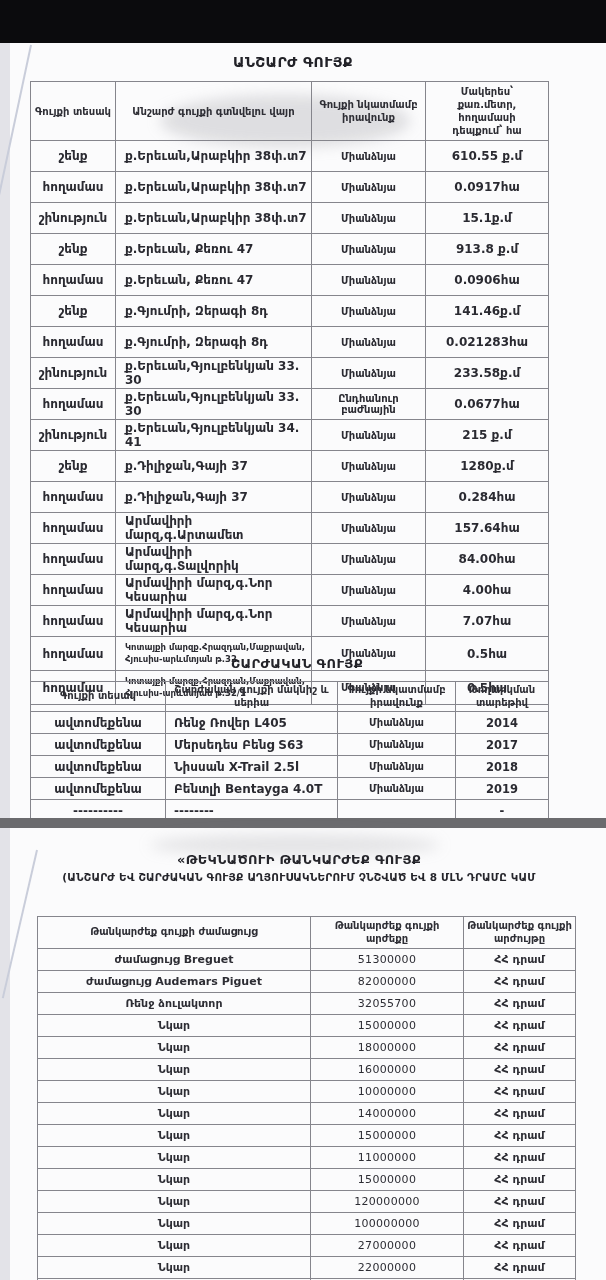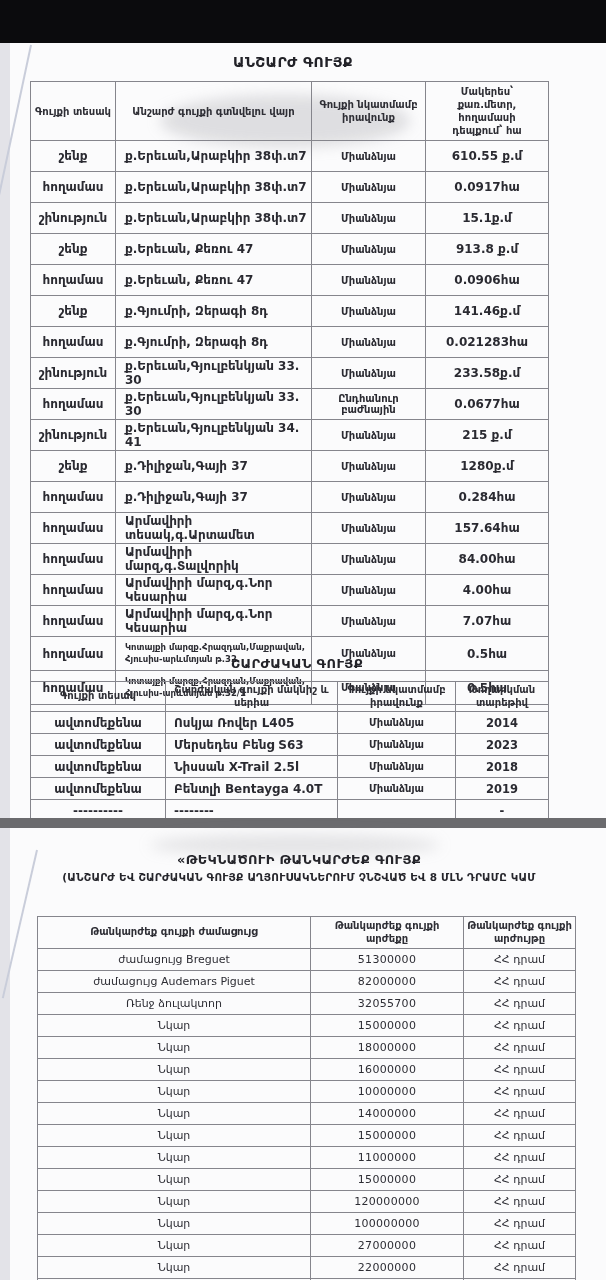--- a/index.html
+++ b/index.html
@@ -44,21 +44,21 @@
 
   .t2{left:30px;top:638px;width:518px;}
   .t2 th{font-size:10px;line-height:1.25;padding:2px 3px;}
   .t2 td{font-size:12px;font-weight:700;text-align:center;height:21px;padding:0 3px;}
   .t2 td:nth-child(2){text-align:left;padding-left:8px;}
   .t2 td:nth-child(3){font-size:10px;font-weight:600;}
   .t2 td:nth-child(4){font-size:11.5px;}
 
   .t3{left:37px;top:88px;width:538px;}
   .t3 th{font-size:10px;line-height:1.25;padding:3px 2px;}
-  .t3 td{font-size:11px;font-weight:400;text-align:center;height:21px;padding:0 3px;color:#2d2d34;}
+  .t3 td{font-size:11px;font-weight:700;text-align:center;height:21px;padding:0 3px;color:#2d2d34;}
   .t3 td:nth-child(2){font-weight:400;letter-spacing:.3px;}
 </style>
 </head>
 <body>
 
 <div class="canvas">
 
   <div class="band-top"></div>
 
   <div class="page page1">
@@ -151,21 +151,21 @@
             <td>1280ք.մ</td>
           </tr>
           <tr>
             <td>հողամաս</td>
             <td>ք.Դիլիջան,Գայի 37</td>
             <td>Միանձնյա</td>
             <td>0.284հա</td>
           </tr>
           <tr>
             <td>հողամաս</td>
-            <td>Արմավիրի տեսակ,գ.Արտամետ</td>
+            <td>Արմավիրի մարզ,գ.Արտամետ</td>
             <td>Միանձնյա</td>
             <td>157.64հա</td>
           </tr>
           <tr>
             <td>հողամաս</td>
             <td>Արմավիրի մարզ,գ.Տալվորիկ</td>
             <td>Միանձնյա</td>
             <td>84.00հա</td>
           </tr>
           <tr>
@@ -208,29 +208,29 @@
         <tr>
           <th>Գույքի տեսակ</th>
           <th>Շարժական գույքի մակնիշ և սերիա</th>
           <th>Գույքի նկատմամբ իրավունք</th>
           <th>Թողարկման տարեթիվ</th>
         </tr>
       </thead>
       <tbody>
           <tr>
             <td>ավտոմեքենա</td>
-            <td>Ոսկյա Ռովեր L405</td>
+            <td>Ռենջ Ռովեր L405</td>
             <td>Միանձնյա</td>
             <td>2014</td>
           </tr>
           <tr>
             <td>ավտոմեքենա</td>
             <td>Մերսեդես Բենց S63</td>
             <td>Միանձնյա</td>
-            <td>2023</td>
+            <td>2017</td>
           </tr>
           <tr>
             <td>ավտոմեքենա</td>
             <td>Նիսսան X-Trail 2.5l</td>
             <td>Միանձնյա</td>
             <td>2018</td>
           </tr>
           <tr>
             <td>ավտոմեքենա</td>
             <td>Բենտլի Bentayga 4.0T</td>

